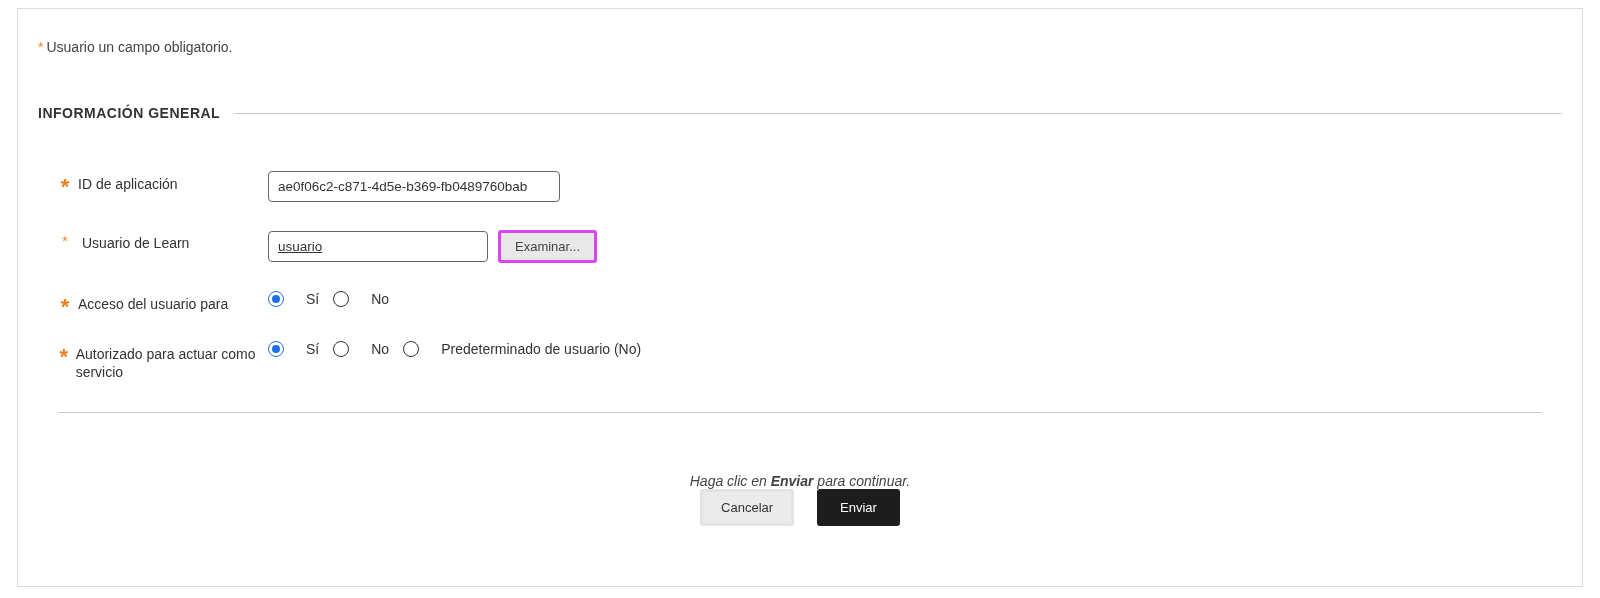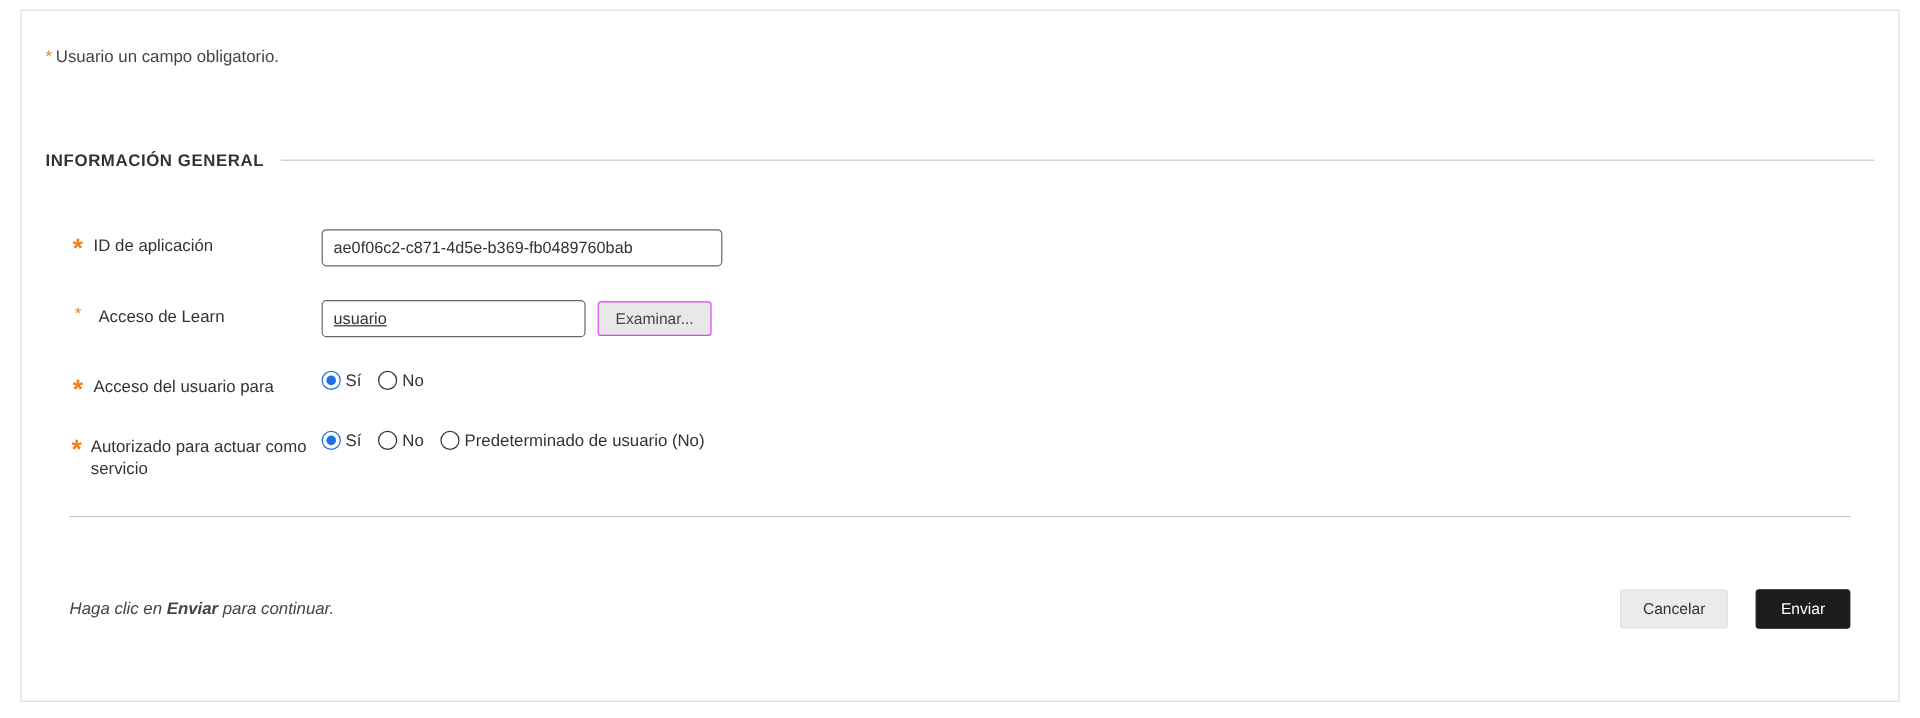--- a/index.html
+++ b/index.html
@@ -24,21 +24,21 @@
   .required-note {
     color: #444;
   }
   .required-note .star {
     color: #f58220;
     margin-right: 3px;
   }
   .section-title-row {
     display: flex;
     align-items: center;
-    margin-top: 70px;
+    margin-top: 50px;
     margin-bottom: 50px;
   }
   .section-title {
     font-weight: 700;
     letter-spacing: 0.5px;
     color: #333;
     white-space: nowrap;
     margin-right: 14px;
   }
   .section-rule {
@@ -92,25 +92,25 @@
 
   input[type=text] {
     border: 1px solid #666;
     border-radius: 4px;
     padding: 7px 9px;
     font-size: 13.5px;
     color: #333;
     outline: none;
     font-family: inherit;
   }
-  .in-wide { width: 334px; }
+  .in-wide { width: 292px; }
   .in-med  { width: 220px; text-decoration: underline; }
 
   .btn {
-    border: 1px solid #d946ef;
+    border: 3px solid #d946ef;
     border-radius: 3px;
     padding: 6px 14px;
     font-size: 13px;
     cursor: pointer;
     font-family: inherit;
   }
   .btn-browse {
     background: #e8e8e8;
     color: #444;
   }
@@ -128,21 +128,21 @@
   }
 
   .radio-group {
     display: flex;
     align-items: center;
     gap: 14px;
   }
   .radio-opt {
     display: flex;
     align-items: center;
-    gap: 4px;
+    gap: 22px;
     cursor: pointer;
   }
   .r {
     width: 16px;
     height: 16px;
     border: 1.6px solid #333;
     border-radius: 50%;
     display: inline-flex;
     align-items: center;
     justify-content: center;
@@ -161,20 +161,21 @@
     height: 1px;
     background: #c9c9c9;
     margin: 30px 0 60px 0;
   }
 
   .footer-row {
     display: flex;
     align-items: center;
     justify-content: space-between;
     padding: 0 20px;
+    flex-direction: column;
   }
   .footer-hint {
     font-style: italic;
     color: #444;
   }
   .footer-hint .strong {
     font-weight: 700;
     font-style: italic;
   }
   .footer-btns {
@@ -205,21 +206,21 @@
           <span>ID de aplicación</span>
         </div>
         <div class="control-cell">
           <input type="text" class="in-wide" value="ae0f06c2-c871-4d5e-b369-fb0489760bab" style="">
         </div>
       </div>
 
       <div class="field-row">
         <div class="label-cell">
           <span class="star-small">*</span>
-          <span>Acceso de Learn</span>
+          <span>Usuario de Learn</span>
         </div>
         <div class="control-cell">
           <input type="text" class="in-med" value="usuario" style="">
           <button class="btn btn-browse">Examinar...</button>
         </div>
       </div>
 
       <div class="field-row">
         <div class="label-cell">
           <span class="star-big">*</span>

